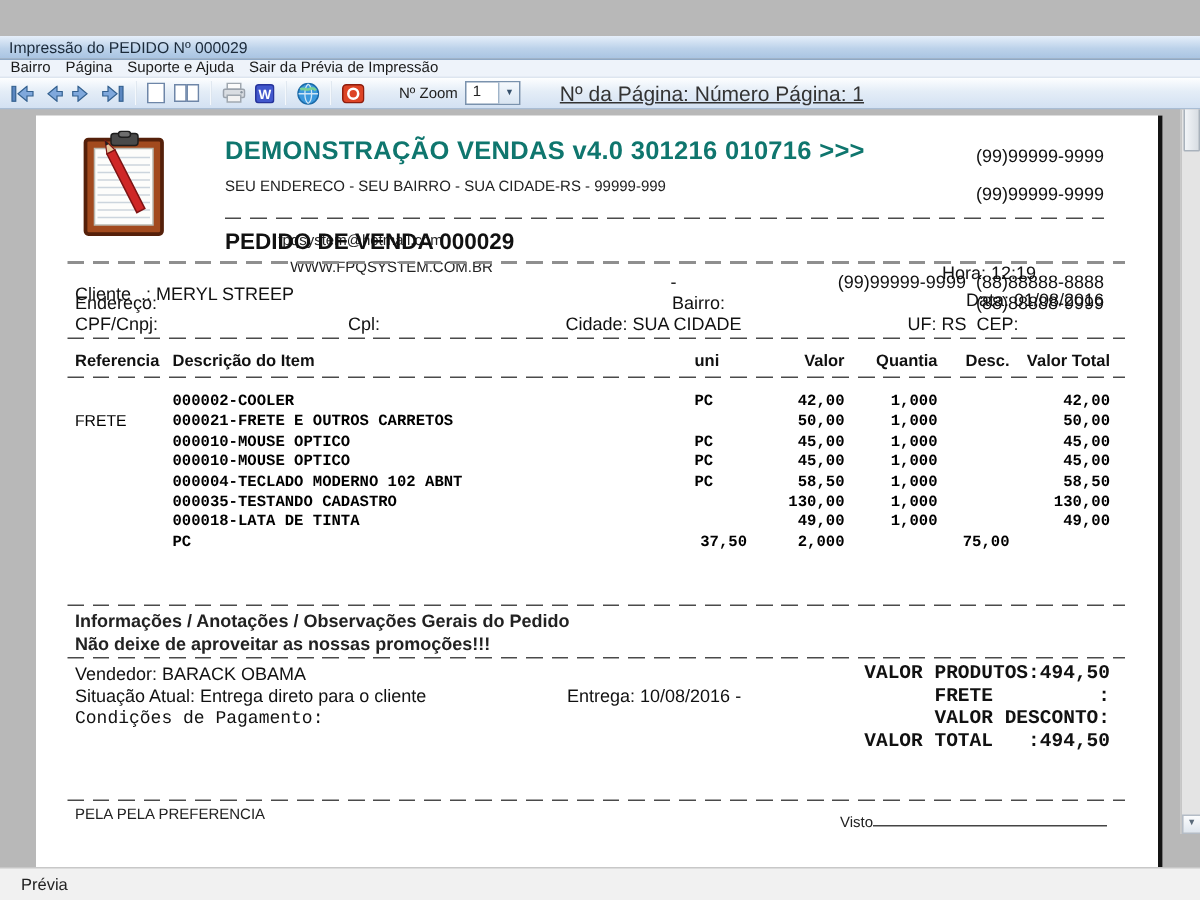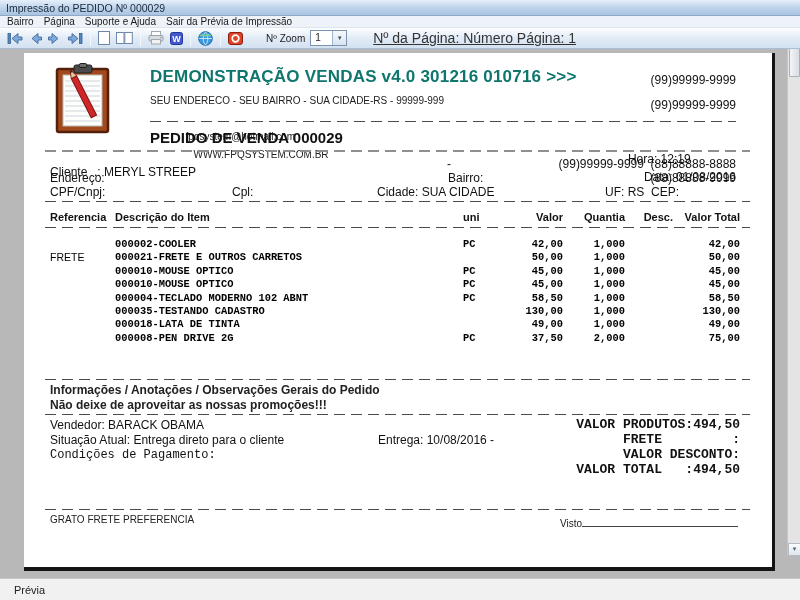--- a/index.html
+++ b/index.html
@@ -3,21 +3,21 @@
 <meta charset="utf-8">
 <style>
   * { margin:0; padding:0; box-sizing:border-box; }
   html,body { width:800px; height:600px; overflow:hidden; }
   body { font-family:"Liberation Sans", sans-serif; }
   .window { width:800px; height:600px; display:flex; flex-direction:column; background:#b8b8b8; position:relative; }
 
   
   .titlebar { height:16px; background:linear-gradient(#e6effa, #bcd2ea 55%, #a9c4e2);
     border-bottom:1px solid #8fa8c4; display:flex; align-items:center; padding-left:6px;
-    font-size:10.5px; color:#1b2a3a; flex:0 0 auto; }
+    font-size:10.5px; color:#1b2a3a; flex:0 0 auto;margin-top:24px; }
 
   
   .menubar { height:12px; background:#eef3fa; border-bottom:1px solid #dde5ef;
     display:flex; align-items:center; padding-left:2px; font-size:10px; color:#1a1a1a; flex:0 0 auto; }
   .menu-item { padding:0 5px; cursor:default; }
 
   
   .toolbar { height:21px; background:linear-gradient(#fdfeff, #e4edf7 45%, #d3e1f2);
     border-bottom:1px solid #a9bdd4; display:flex; align-items:center; padding-left:4px;
     font-size:10px; color:#222; flex:0 0 auto; }
@@ -294,21 +294,20 @@
             <span class="tc tc-ref"></span>
             <span class="tc tc-desc">000018-LATA DE TINTA</span>
             <span class="tc tc-uni"></span>
             <span class="tc tc-valor al-r">49,00</span>
             <span class="tc tc-quantia al-r">1,000</span>
             <span class="tc tc-desconto al-r"></span>
             <span class="tc tc-total al-r">49,00</span>
           </div>
           <div class="trow">
             <span class="tc tc-ref"></span>
-            <span class="tc tc-desc">000008-PEN DRIVE 2G</span>
             <span class="tc tc-uni">PC</span>
             <span class="tc tc-valor al-r">37,50</span>
             <span class="tc tc-quantia al-r">2,000</span>
             <span class="tc tc-desconto al-r"></span>
             <span class="tc tc-total al-r">75,00</span>
           </div>
         </div>
 
       <div class="dash" style="left:21px; width:705px; top:326px;"></div>
       <div class="abs notes-line" style="left:26px; top:330px;">Informações / Anotações / Observações Gerais do Pedido</div>
@@ -332,21 +331,21 @@
             <span class="tl-label">VALOR DESCONTO:</span>
             <span class="tl-value"></span>
           </div>
           <div class="total-line">
             <span class="tl-label">VALOR TOTAL   :</span>
             <span class="tl-value">494,50</span>
           </div>
         </div>
 
       <div class="dash" style="left:21px; width:705px; top:456px;"></div>
-      <div class="abs thanks" style="left:26px; top:461px;">GRATO FRETE PREFERENCIA</div>
+      <div class="abs thanks" style="left:26px; top:461px;">PELA PELA PREFERENCIA</div>
       <div class="abs visto-wrap" style="left:536px; top:463px;"><span>Visto</span><span class="visto-line"></span></div>
     </div>
 
     <div class="vscroll" style="top:-20px;">
 
       <span class="sthumb"></span>
       <span class="sbtn sb-down">▼</span>
     </div>
   </div>
 

